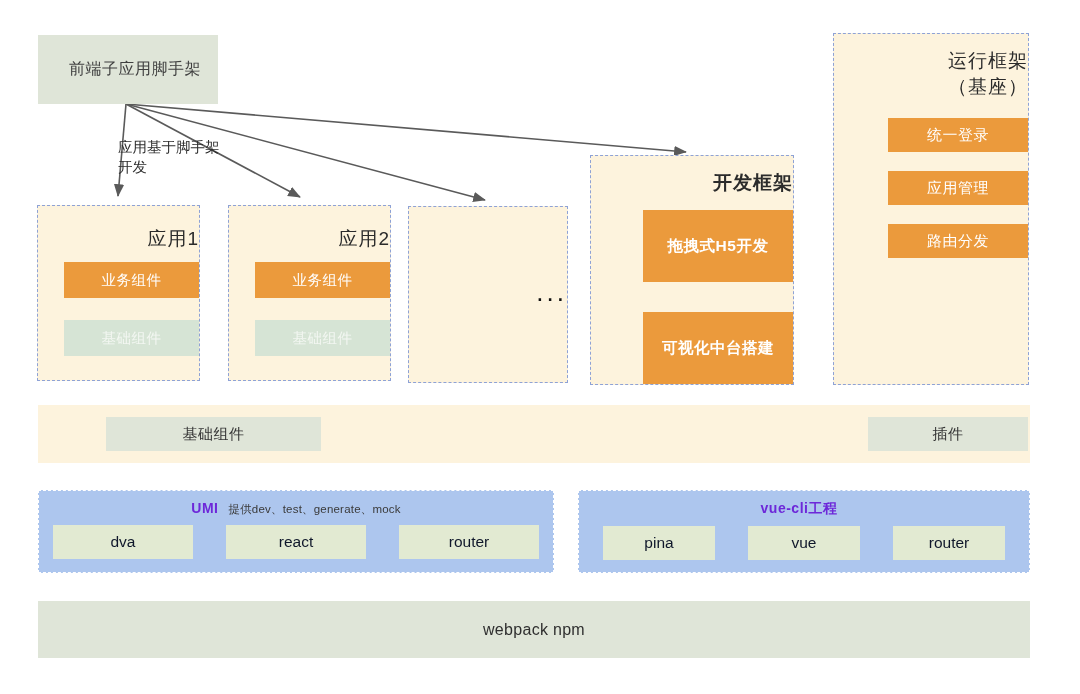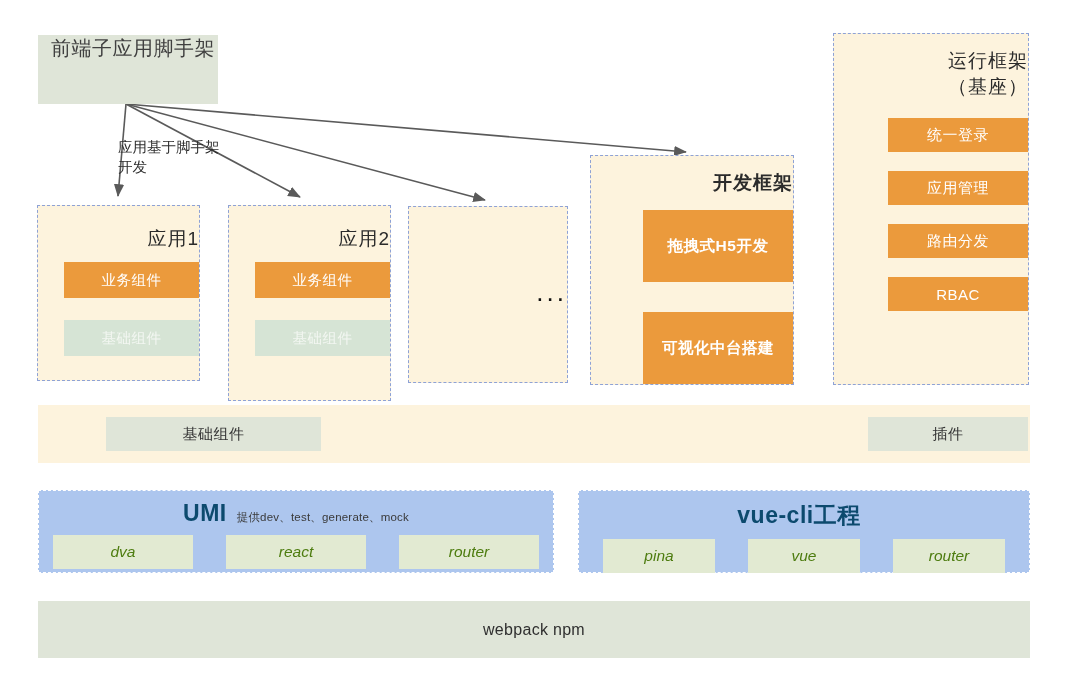--- a/index.html
+++ b/index.html
@@ -24,23 +24,23 @@
     box-sizing: border-box;
   }
   
   .scaffold {
     left: 38px;
     top: 35px;
     width: 180px;
     height: 69px;
     background: #dfe5d8;
     display: flex;
-    align-items: flex-start;
-    padding-left: 13px;
-    font-size: 20px;
+    align-items: center;
+    padding-left: 31px;
+    font-size: 16px;
     color: #404040;
     letter-spacing: .5px;
   }
   
   .dashed-box {
     border: 1.4px dashed #8ea2d6;
     background: #fdf3dd;
     display: flex;
     flex-direction: column;
     align-items: flex-end;
@@ -62,21 +62,21 @@
   }
   .pill-orange {
     background: #eb9a3c;
     color: #ffffff;
   }
   .pill-green-soft {
     background: #d6e4d5;
     color: #f3f7f2;
   }
   .app1 { left: 37px;  top: 205px; width: 163px; height: 176px; }
-  .app2 { left: 228px; top: 205px; width: 163px; height: 196px; padding-left: 34px; }
+  .app2 { left: 228px; top: 205px; width: 163px; height: 176px; padding-left: 34px; }
   .appdots {
     left: 408px; top: 206px; width: 160px; height: 177px;
     justify-content: center;
   }
   .dots {
     font-size: 26px;
     color: #111;
     letter-spacing: 3px;
     line-height: 10px;
     margin-bottom: 6px;
@@ -150,23 +150,23 @@
   .umi-box      { left: 38px;  top: 490px; width: 516px; height: 83px; }
   .vuecli-box   { left: 578px; top: 490px; width: 452px; height: 83px; }
   .blue-head {
     display: flex;
     align-items: baseline;
     justify-content: center;
     margin-top: 9px;
     margin-bottom: 8px;
   }
   .blue-title {
-    font-size: 23px;
+    font-size: 14px;
     font-weight: bold;
-    color: #0c4a6e;
+    color: #6d28d9;
     letter-spacing: .5px;
   }
   .blue-sub {
     font-size: 11.5px;
     color: #3a3a3a;
     margin-left: 10px;
     letter-spacing: .2px;
   }
   .blue-chips {
     display: flex;
@@ -174,22 +174,21 @@
     gap: 33px;
   }
   .blue-chip {
     box-sizing: border-box;
     height: 34px;
     background: #e2ead2;
     display: flex;
     align-items: center;
     justify-content: center;
     font-size: 15.5px;
-    color: #4d7c0f;
-    font-style: italic;
+    color: #0f172a;
   }
   .umi-box .blue-chip    { width: 140px; }
   .vuecli-box .blue-chip { width: 112px; }
 
   
   .bottom-bar {
     left: 38px; top: 601px; width: 992px; height: 57px;
     background: #dfe5d8;
     display: flex;
     align-items: center;
@@ -265,21 +264,20 @@
   </div>
 
   <div class="node dashed-box runframe">
     <div class="frame-title">
       <div>运行框架</div>
       <div>（基座）</div>
     </div>
     <div class="pill pill-orange pill-row">统一登录</div>
     <div class="pill pill-orange pill-row">应用管理</div>
     <div class="pill pill-orange pill-row">路由分发</div>
-    <div class="pill pill-orange pill-row">RBAC</div>
   </div>
 
   <div class="node band components-band">
     <div class="comp-chip comp-basic">基础组件</div>
     <div class="comp-chip comp-plugin">插件</div>
   </div>
 
   <div class="node blue-box umi-box">
     <div class="blue-head">
       <span class="blue-title">UMI</span>

